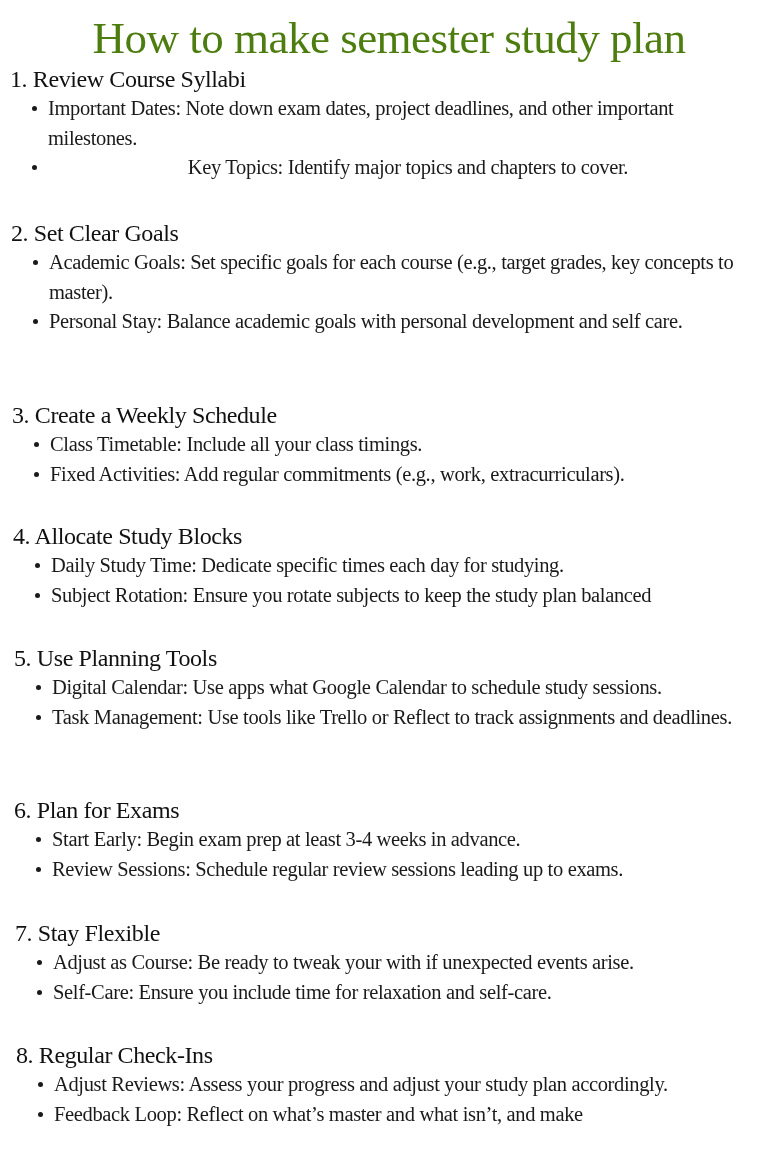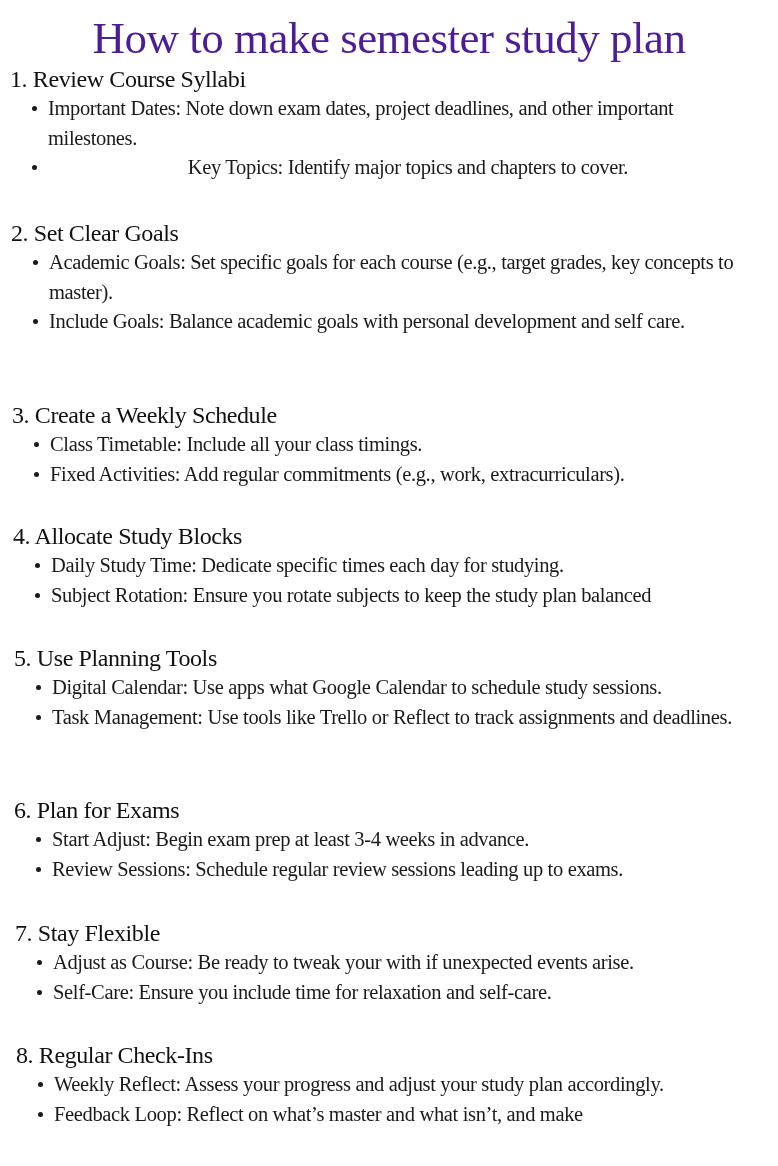--- a/index.html
+++ b/index.html
@@ -24,21 +24,21 @@
     .title {
       position: absolute;
       left: 0;
       top: 10px;
       width: 778px;
       text-align: center;
       font-family: "Liberation Serif", "DejaVu Serif", serif;
       font-size: 45px;
       line-height: 56px;
       letter-spacing: -0.5px;
-      color: #4c1d95;
+      color: #4d7c0f;
       margin: 0;
       font-weight: normal;
       white-space: nowrap;
     }
     .section {
       position: absolute;
       width: 900px;
     }
     .section-heading {
       margin: 0;
@@ -107,21 +107,21 @@
   <section class="section" style="left:11px; top:218px;">
     <h2 class="section-heading">2. Set Clear Goals</h2>
     <ul class="bullets">
       <li class="bullet" style="width:740px;">
         <span class="bullet-dot"></span>
         <span class="bullet-label">Academic Goals: </span>
         <span class="bullet-body">Set specific goals for each course (e.g., target grades, key concepts to master).</span>
       </li>
       <li class="bullet" style="width:770px;">
         <span class="bullet-dot"></span>
-        <span class="bullet-label">Include Goals: </span>
+        <span class="bullet-label">Personal Stay: </span>
         <span class="bullet-body">Balance academic goals with personal development and self care.</span>
       </li>
     </ul>
   </section>
 
   <section class="section" style="left:12px; top:400px;">
     <h2 class="section-heading">3. Create a Weekly Schedule</h2>
     <ul class="bullets">
       <li class="bullet" style="width:900px; white-space:nowrap;">
         <span class="bullet-dot"></span>
@@ -166,21 +166,21 @@
         <span class="bullet-body">Use tools like Trello or Reflect to track assignments and deadlines.</span>
       </li>
     </ul>
   </section>
 
   <section class="section" style="left:14px; top:795px;">
     <h2 class="section-heading">6. Plan for Exams</h2>
     <ul class="bullets">
       <li class="bullet" style="width:900px; white-space:nowrap;">
         <span class="bullet-dot"></span>
-        <span class="bullet-label">Start Adjust: </span>
+        <span class="bullet-label">Start Early: </span>
         <span class="bullet-body">Begin exam prep at least 3-4 weeks in advance.</span>
       </li>
       <li class="bullet" style="width:900px; white-space:nowrap;">
         <span class="bullet-dot"></span>
         <span class="bullet-label">Review Sessions: </span>
         <span class="bullet-body">Schedule regular review sessions leading up to exams.</span>
       </li>
     </ul>
   </section>
 
@@ -198,21 +198,21 @@
         <span class="bullet-body">Ensure you include time for relaxation and self-care.</span>
       </li>
     </ul>
   </section>
 
   <section class="section" style="left:16px; top:1040px;">
     <h2 class="section-heading">8. Regular Check-Ins</h2>
     <ul class="bullets">
       <li class="bullet" style="width:690px;">
         <span class="bullet-dot"></span>
-        <span class="bullet-label">Weekly Reflect: </span>
+        <span class="bullet-label">Adjust Reviews: </span>
         <span class="bullet-body">Assess your progress and adjust your study plan accordingly.</span>
       </li>
       <li class="bullet" style="width:900px; white-space:nowrap;">
         <span class="bullet-dot"></span>
         <span class="bullet-label">Feedback Loop: </span>
         <span class="bullet-body">Reflect on what’s master and what isn’t, and make</span>
       </li>
     </ul>
   </section>
 

